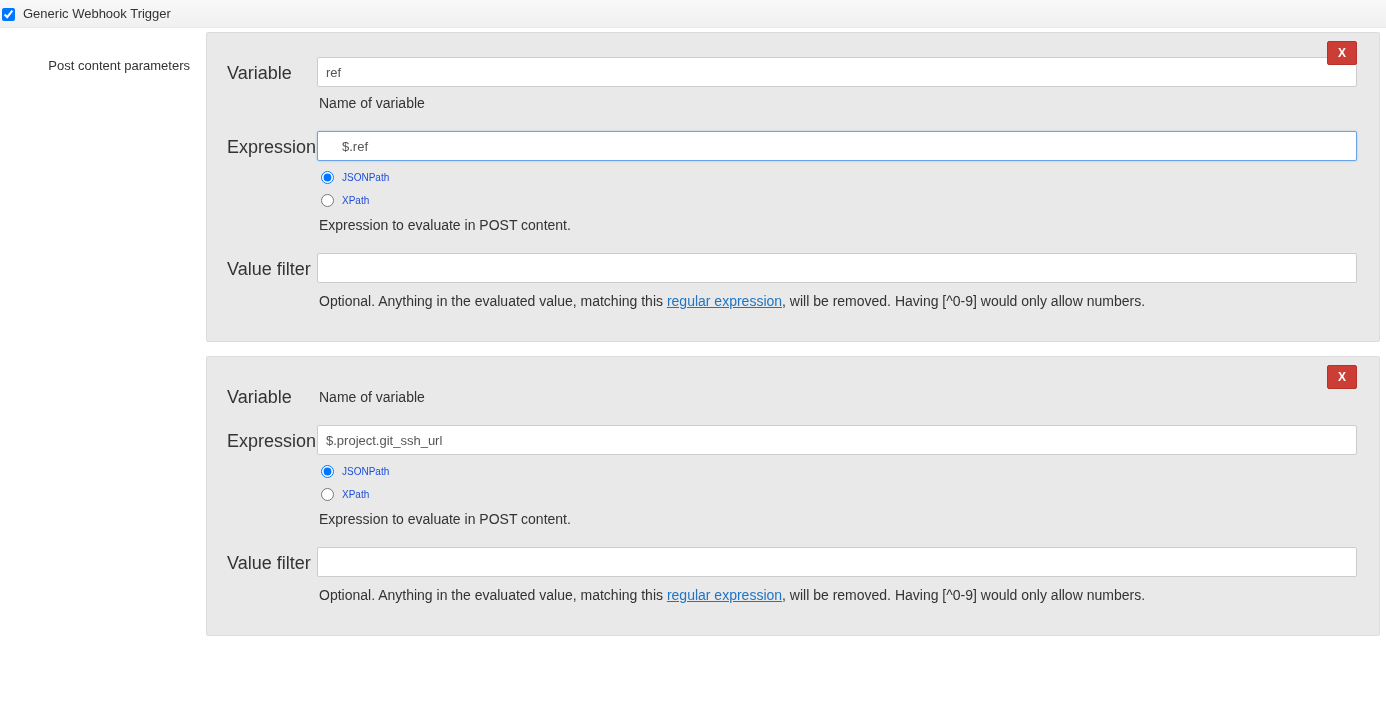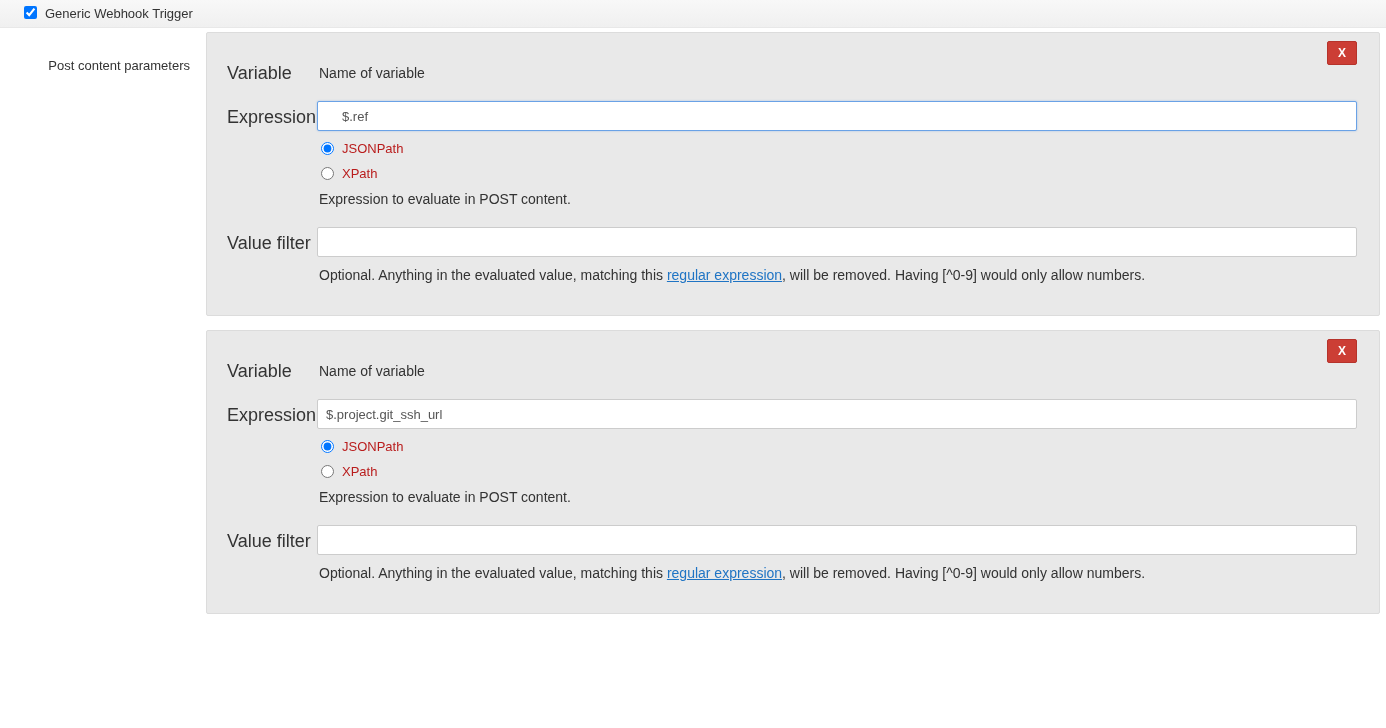--- a/index.html
+++ b/index.html
@@ -9,22 +9,22 @@
     font-size: 13px;
     color: #333;
     background: #fff;
     width: 1386px;
   }
   .container {
     width: 100%;
   }
   .header-row {
     display: flex;
-    align-items: flex-start;
-    padding: 6px 8px 6px 24px;
+    align-items: flex-end;
+    padding: 6px 8px 6px 2px;
     border-bottom: 1px solid #e8e8e8;
     background: #f5f5f5;
     background: linear-gradient(#f8f8f8,#f0f0f0);
   }
   .header-row input[type="checkbox"] {
     margin: 0 8px 0 0;
     width: 13px;
     height: 13px;
   }
   .header-row label {
@@ -124,22 +124,22 @@
     align-items: center;
     margin-bottom: 10px;
     padding-left: 4px;
   }
   .radio-row input[type="radio"] {
     margin: 0 8px 0 0;
     width: 13px;
     height: 13px;
   }
   .radio-row label {
-    font-size: 13px;
-    color: #b91c1c;
+    font-size: 10px;
+    color: #1d4ed8;
     text-align: center;
   }
   a.link {
     color: #1f74c4;
     text-decoration: underline;
     cursor: pointer;
   }
 </style>
 </head>
 <body>
@@ -154,20 +154,21 @@
     <div class="sidebar">Post content parameters</div>
 
     <div class="panels">
 
       <div class="panel">
         <div class="close-btn">X</div>
 
         <div class="form-row">
           <div class="form-label">Variable</div>
           <div class="form-field">
+            <input class="text-input" type="text" value="ref" style="">
             <div class="help-text">Name of variable</div>
           </div>
         </div>
 
         <div class="form-row">
           <div class="form-label">Expression</div>
           <div class="form-field">
             <input class="text-input focused" type="text" value="$.ref" style="">
             <div class="radio-group">
               <div class="radio-row">

